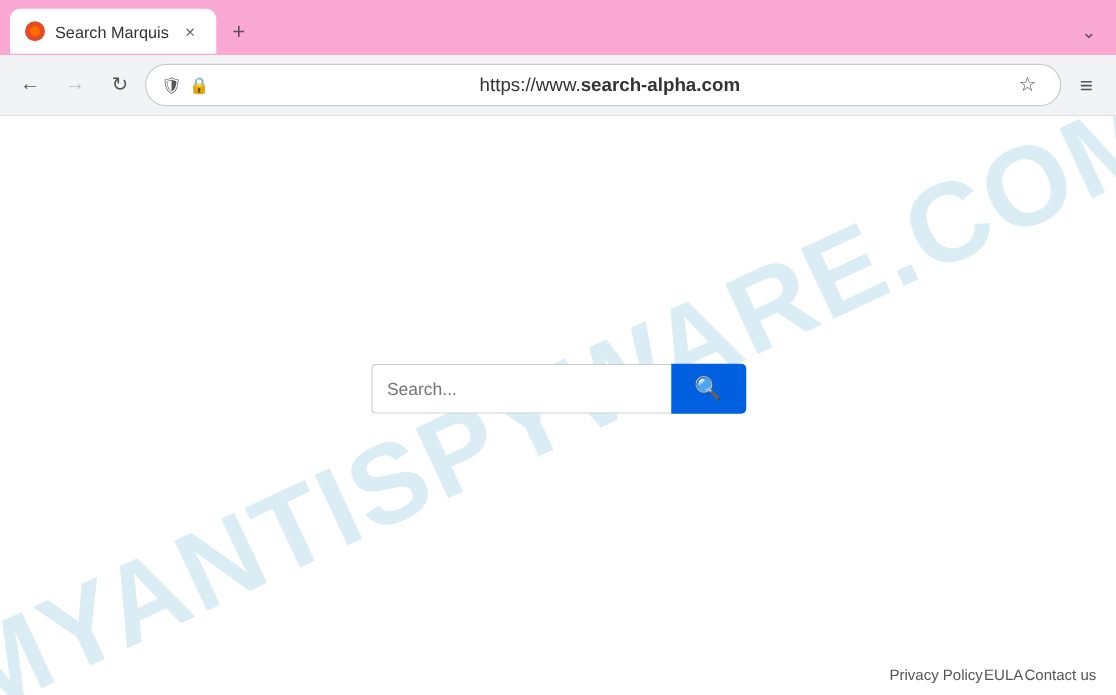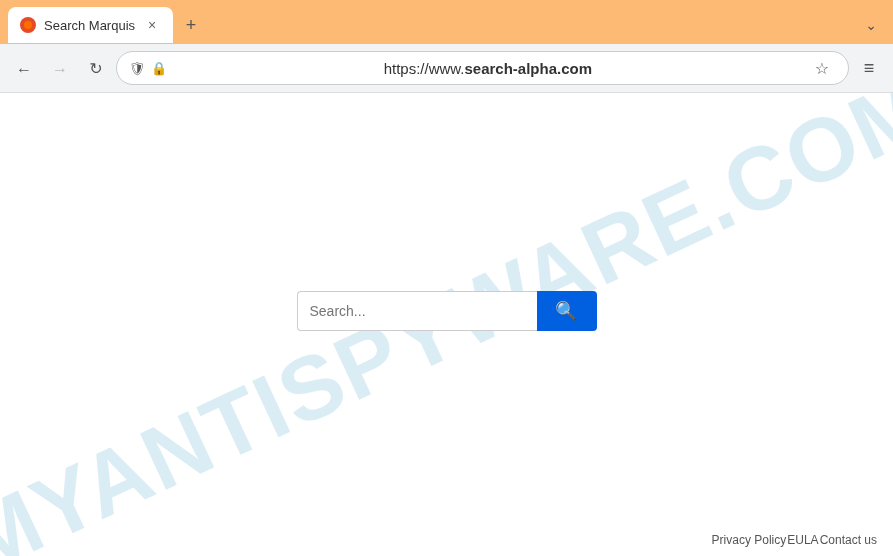--- a/index.html
+++ b/index.html
@@ -6,21 +6,21 @@
     body { font-family: Arial, sans-serif; background: #fff; width: 893px; height: 556px; overflow: hidden; position: relative; }
 
     
     .browser-chrome { background: #f1f3f4; border-bottom: 1px solid #ddd; }
 
     
     .tab-bar {
       display: flex;
       align-items: center;
       padding: 6px 8px 0 8px;
-      background: #fdba74;
+      background: #f9a8d4;
       height: 44px;
     }
     .tab {
       display: flex;
       align-items: center;
       background: #fff;
       border-radius: 8px 8px 0 0;
       padding: 0 12px;
       height: 36px;
       min-width: 160px;

